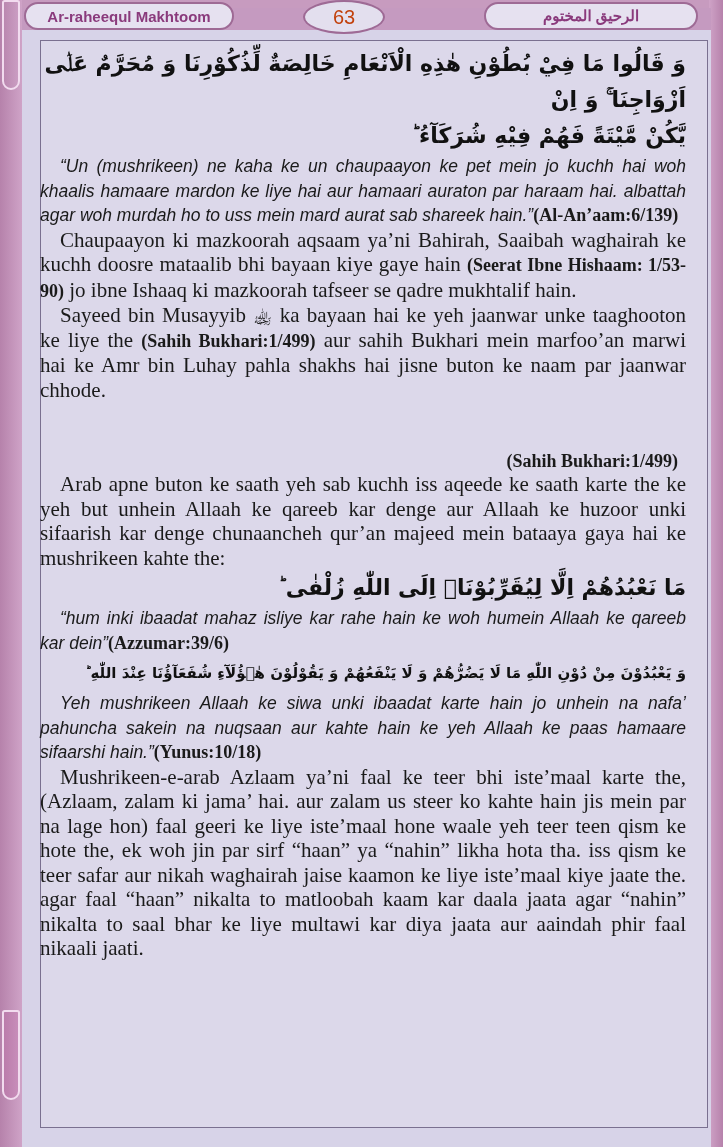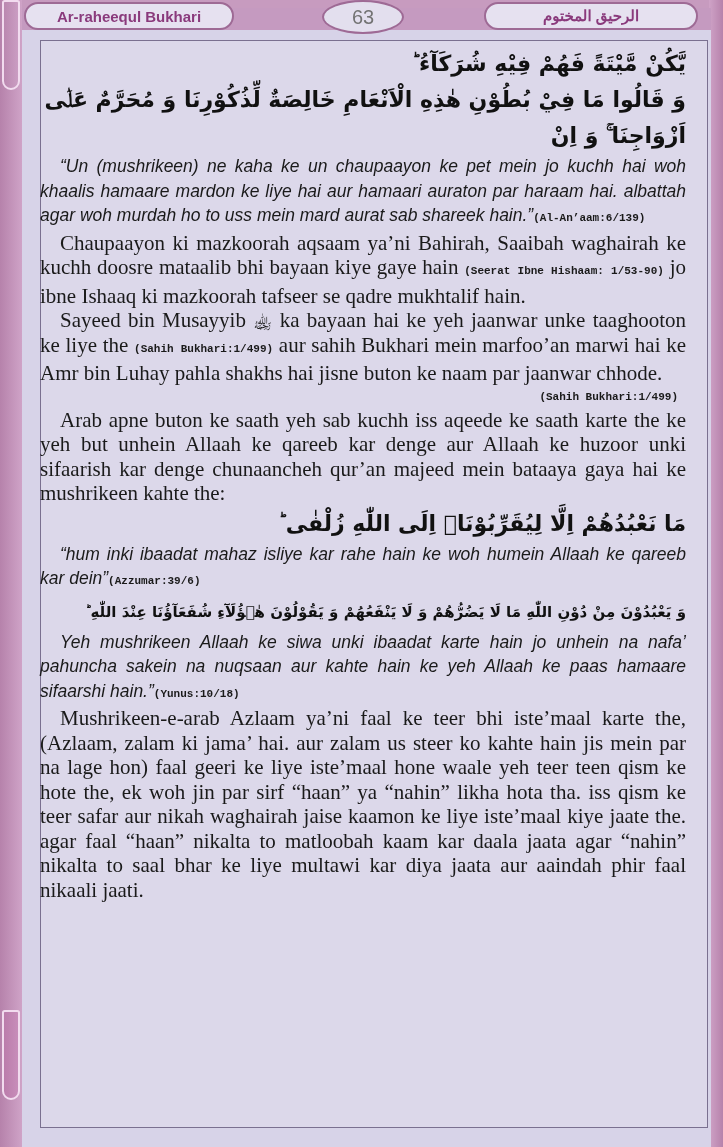--- a/index.html
+++ b/index.html
@@ -47,25 +47,25 @@
     border:2px solid #9e6a95;
     border-radius:16px;
     display:flex; align-items:center; justify-content:center;
     color:#8a3a7c;
     font-family:"Liberation Sans", sans-serif;
     box-sizing:border-box;
   }
   .pill.left { left:24px; width:210px; font-weight:bold; font-size:15px; }
   .pill.right { left:484px; width:214px; font-size:15px; font-weight:bold; }
   .page-num {
-    position:absolute; left:322px; top:0; width:82px; height:34px;
+    position:absolute; left:303px; top:0; width:82px; height:34px;
     border-radius:50%;
     background:#e3dfee; border:2px solid #9e6a95;
     display:flex; align-items:center; justify-content:center;
-    font-family:"Liberation Sans", sans-serif; font-size:20px; color:#737373;
+    font-family:"Liberation Sans", sans-serif; font-size:20px; color:#c2410c;
     box-sizing:border-box;
   }
   .content {
     position:absolute; left:40px; top:46px; width:646px;
     color:#1a1a1a;
   }
   .arabic {
     direction:rtl; text-align:right;
     font-family:"DejaVu Sans", sans-serif;
     font-size:22px; font-weight:bold;
@@ -80,48 +80,49 @@
     text-align:justify;
   }
   .para {
     font-family:"Liberation Serif", serif;
     font-size:21px;
     line-height:24.5px;
     text-align:justify;
   }
   .indent { text-indent:20px; }
   .ref {
-    font-family:Liberation Mono, monospace;
+    font-family:Liberation Serif, serif;
     font-weight:bold; font-style:normal;
-    font-size:11px;
+    font-size:18px;
+    margin-top:48px;
   }
   .ref-right { text-align:right; padding-right:8px; line-height:22px; }
 </style>
 </head>
 <body>
 
 <div class="side-strip-left">
   <div class="ornament top"></div>
   <div class="ornament bottom"></div>
 </div>
 <div class="side-strip-right"></div>
 <div class="page"></div>
 
 <div class="header">
   <div class="header-band"></div>
-  <div class="pill left">Ar-raheequl Bukhari</div>
+  <div class="pill left">Ar-raheequl Makhtoom</div>
   <div class="page-num">63</div>
   <div class="pill right" dir="rtl">الرحيق المختوم</div>
 </div>
 
 <div class="frame"></div>
 
 <div class="content">
+  <div class="arabic">وَ قَالُوا مَا فِيْ بُطُوْنِ هٰذِهِ الْاَنْعَامِ خَالِصَةٌ لِّذُكُوْرِنَا وَ مُحَرَّمٌ عَلٰۤى اَزْوَاجِنَا ۚ وَ اِنْ</div>
   <div class="arabic">يَّكُنْ مَّيْتَةً فَهُمْ فِيْهِ شُرَكَآءُ ؕ</div>
-  <div class="arabic">وَ قَالُوا مَا فِيْ بُطُوْنِ هٰذِهِ الْاَنْعَامِ خَالِصَةٌ لِّذُكُوْرِنَا وَ مُحَرَّمٌ عَلٰۤى اَزْوَاجِنَا ۚ وَ اِنْ</div>
 
   <div class="trans indent">
     <span>“Un (mushrikeen) ne kaha ke un chaupaayon ke pet mein jo kuchh hai woh khaalis hamaare mardon ke liye hai aur hamaari auraton par haraam hai. albattah agar woh murdah ho to uss mein mard aurat sab shareek hain.”</span><span class="ref">(Al-An’aam:6/139)</span>
   </div>
 
   <div class="para indent">
     <span>Chaupaayon ki mazkoorah aqsaam ya’ni Bahirah, Saaibah waghairah ke kuchh doosre mataalib bhi bayaan kiye gaye hain </span><span class="ref">(Seerat Ibne Hishaam: 1/53-90)</span><span> jo ibne Ishaaq ki mazkoorah tafseer se qadre mukhtalif hain.</span>
   </div>
 
   <div class="para indent">

